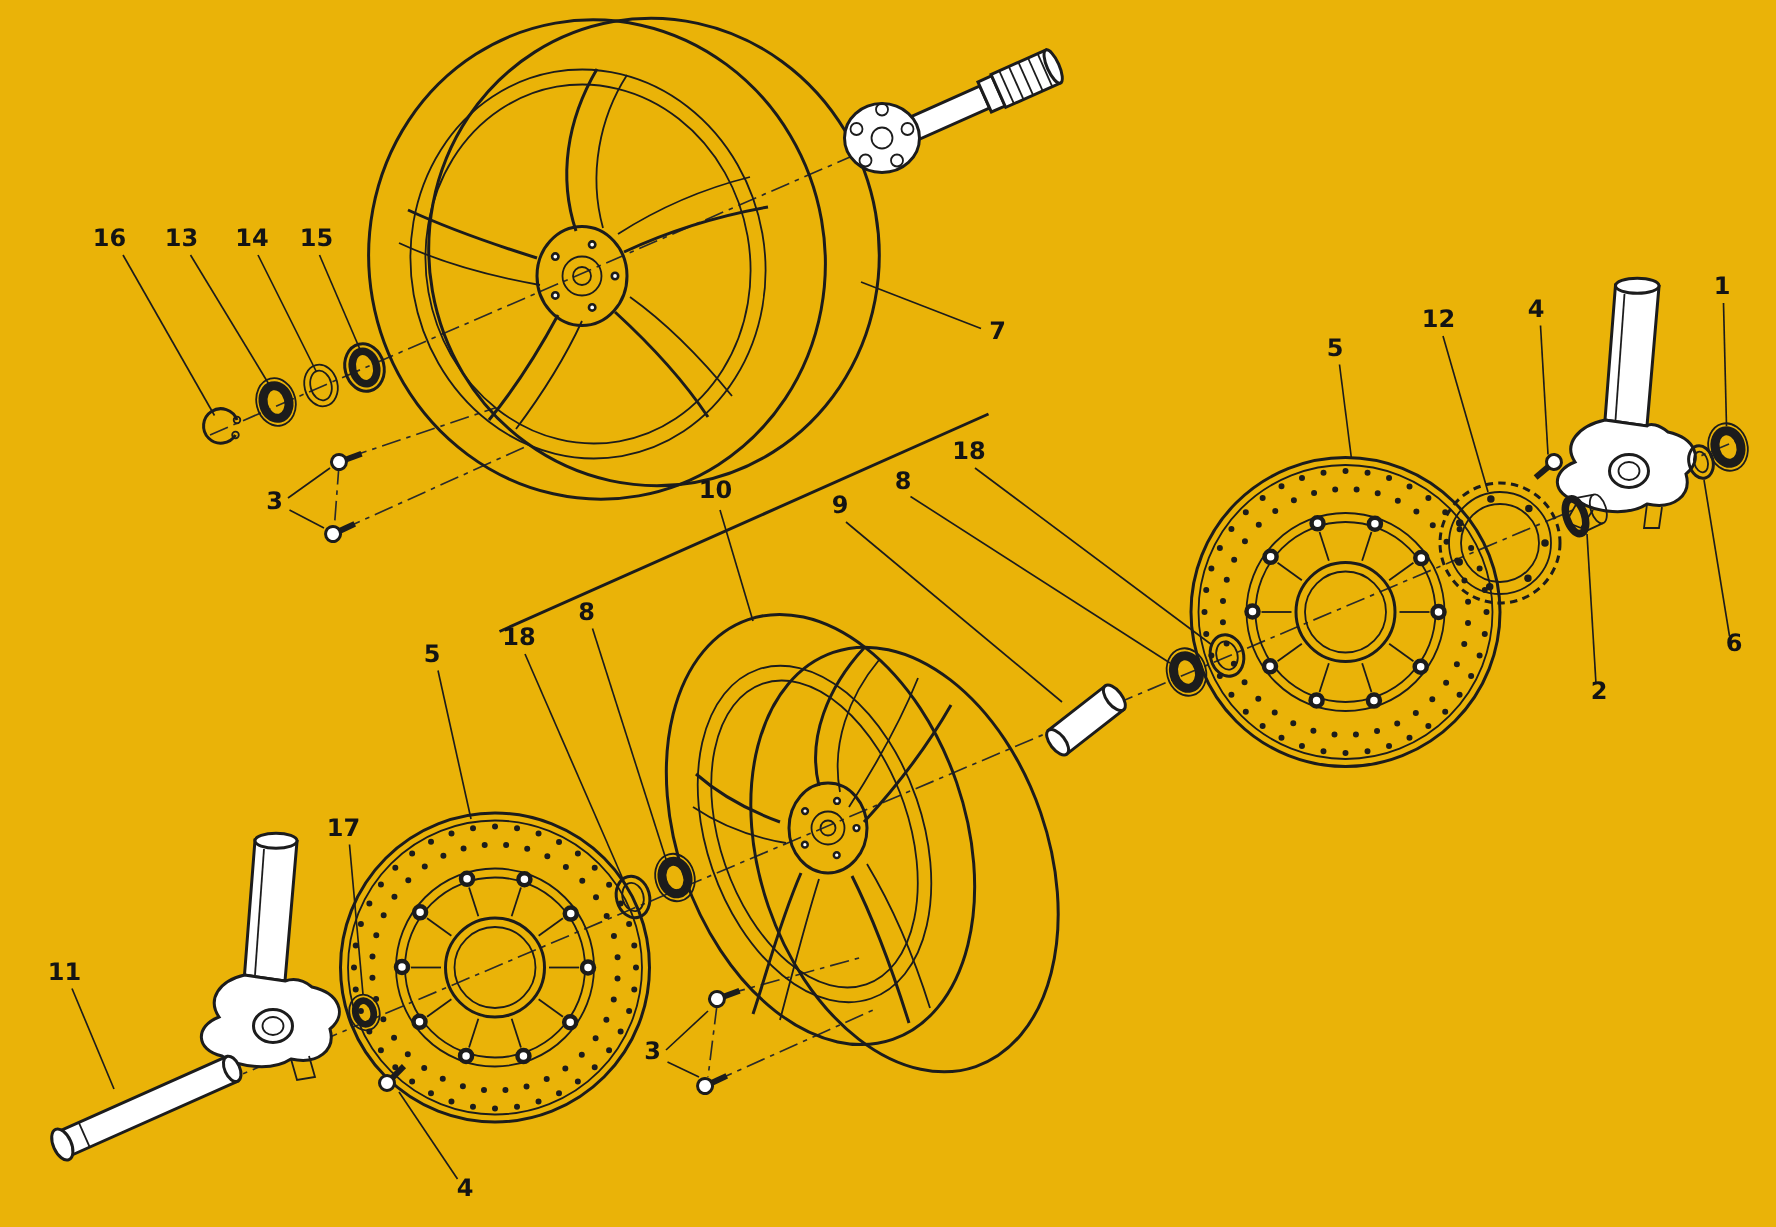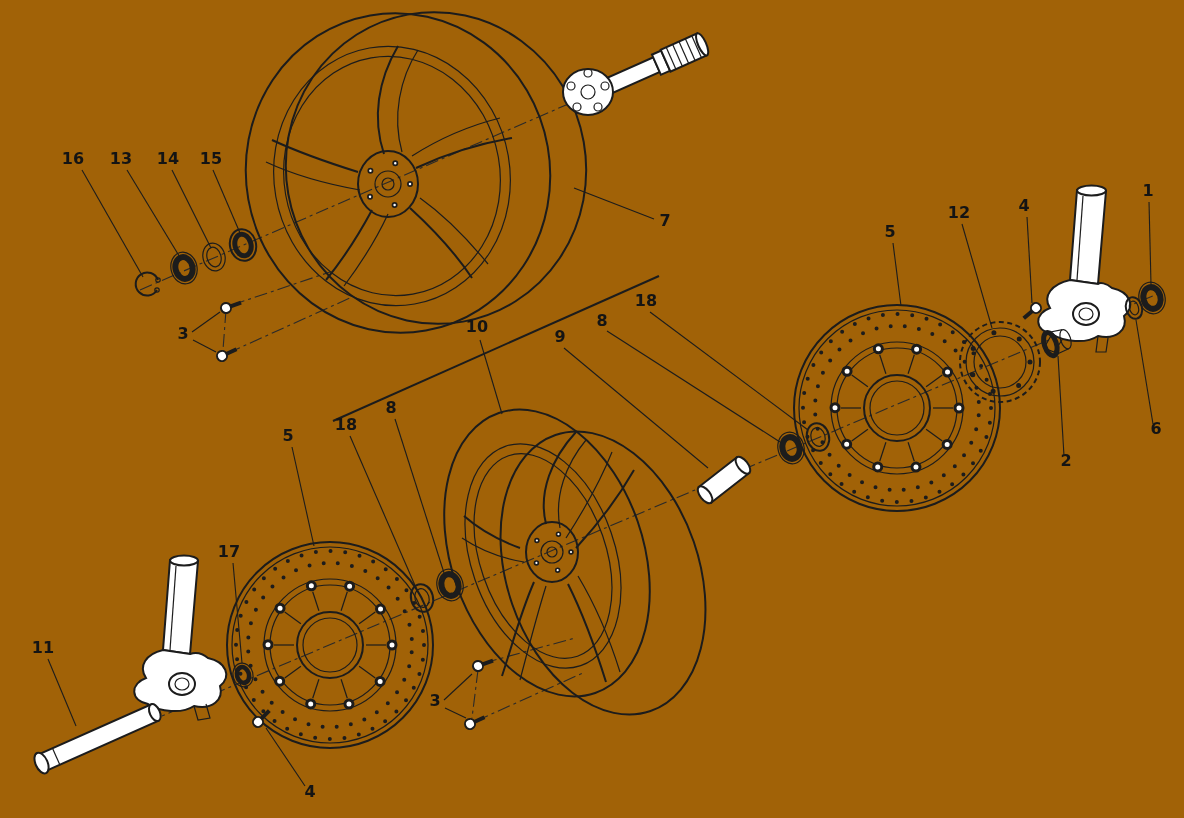--- a/index.html
+++ b/index.html
@@ -1,16 +1,16 @@
 <!DOCTYPE html>
 <html><head>
 <meta charset="utf-8">
 <style>
   html,body{margin:0;padding:0;background:#ffffff;}
-  #stage{position:relative;width:1184px;height:818px;background:#a16207;overflow:hidden;}
+  #stage{position:relative;width:1184px;height:818px;background:#eab308;overflow:hidden;}
   svg{display:block;}
   .ln{stroke:#1c1c1c;fill:none;stroke-width:2;}
   .thin{stroke-width:1.2;}
   .fillw{fill:#ffffff;}
   .leader{stroke:#1c1c1c;stroke-width:1.1;fill:none;}
   .axis{stroke:#2a2a2a;stroke-width:1.1;stroke-dasharray:13 4 3 4;fill:none;}
   .dots{fill:none;stroke:#1c1c1c;stroke-linecap:round;}
   .wdots{fill:none;stroke:#ffffff;stroke-linecap:round;}
   text.callout{font:bold 16px "DejaVu Sans", sans-serif;fill:#141414;text-anchor:middle;}
 </style>

